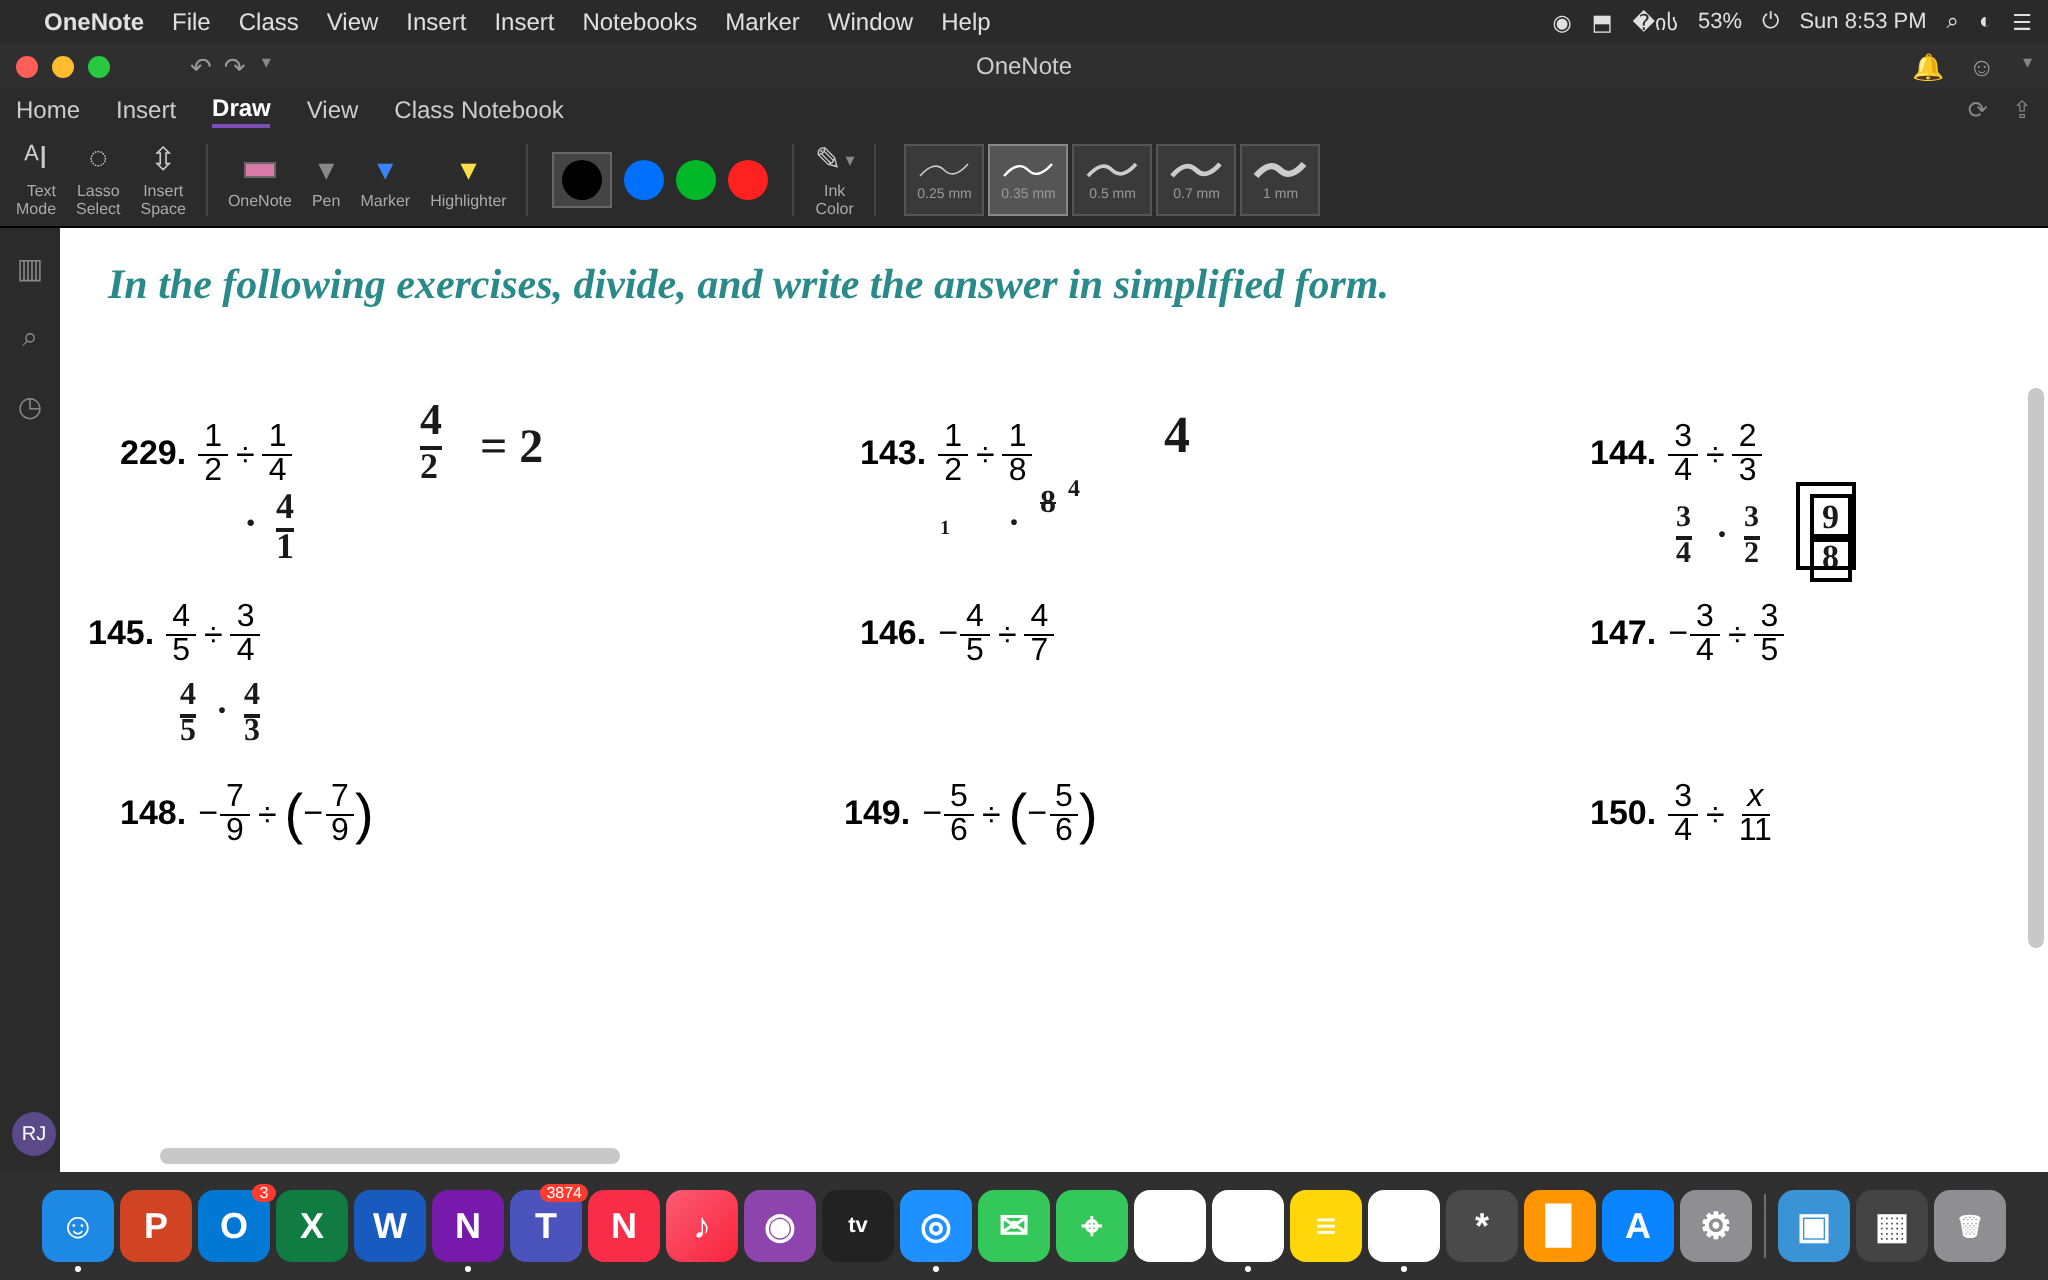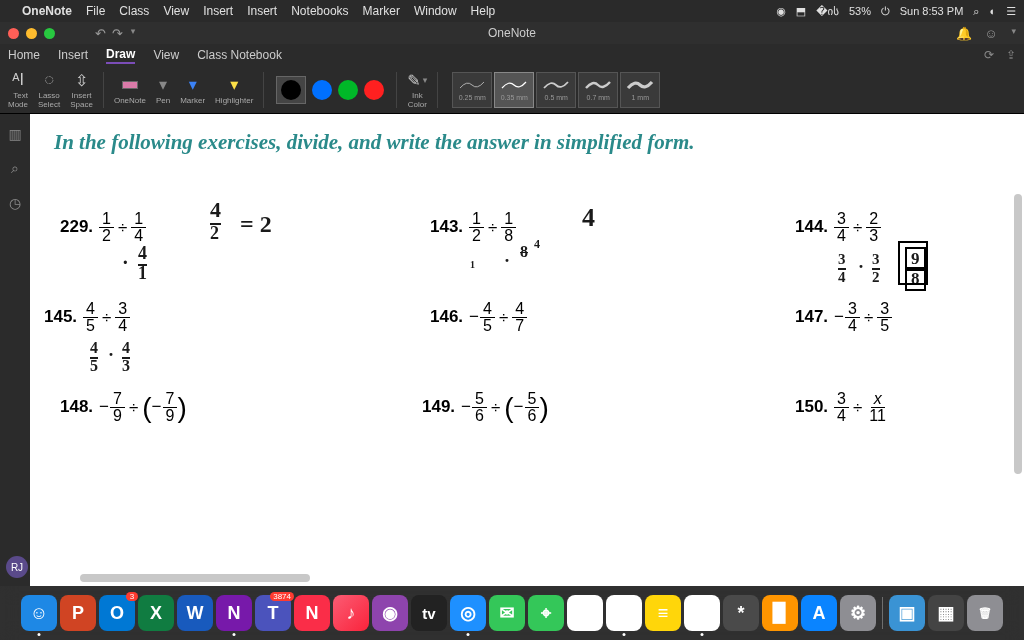--- a/index.html
+++ b/index.html
@@ -358,21 +358,21 @@
     <div class="dockicon" style="background: rgb(250, 45, 72);">
       <span style="font-size:18px;font-weight:700">N</span>
     </div>
     <div class="dockicon" style="background: linear-gradient(135deg, rgb(251, 92, 116), rgb(250, 35, 59));">
       <span style="font-size:18px;font-weight:700">♪</span>
     </div>
     <div class="dockicon" style="background: rgb(142, 68, 173);">
       <span style="font-size:18px;font-weight:700">◉</span>
     </div>
     <div class="dockicon" style="background: rgb(34, 34, 34);">
-      <span style="font-size:15px;font-weight:700">tv</span>
+      <span style="font-size:11px;font-weight:700">tv</span>
     </div>
     <div class="dockicon active" style="background: rgb(30, 144, 255);">
       <span style="font-size:18px;font-weight:700">◎</span>
     </div>
     <div class="dockicon" style="background: rgb(52, 199, 89);">
       <span style="font-size:18px;font-weight:700">✉</span>
     </div>
     <div class="dockicon" style="background: rgb(52, 199, 89);">
       <span style="font-size:18px;font-weight:700">⌖</span>
     </div>

